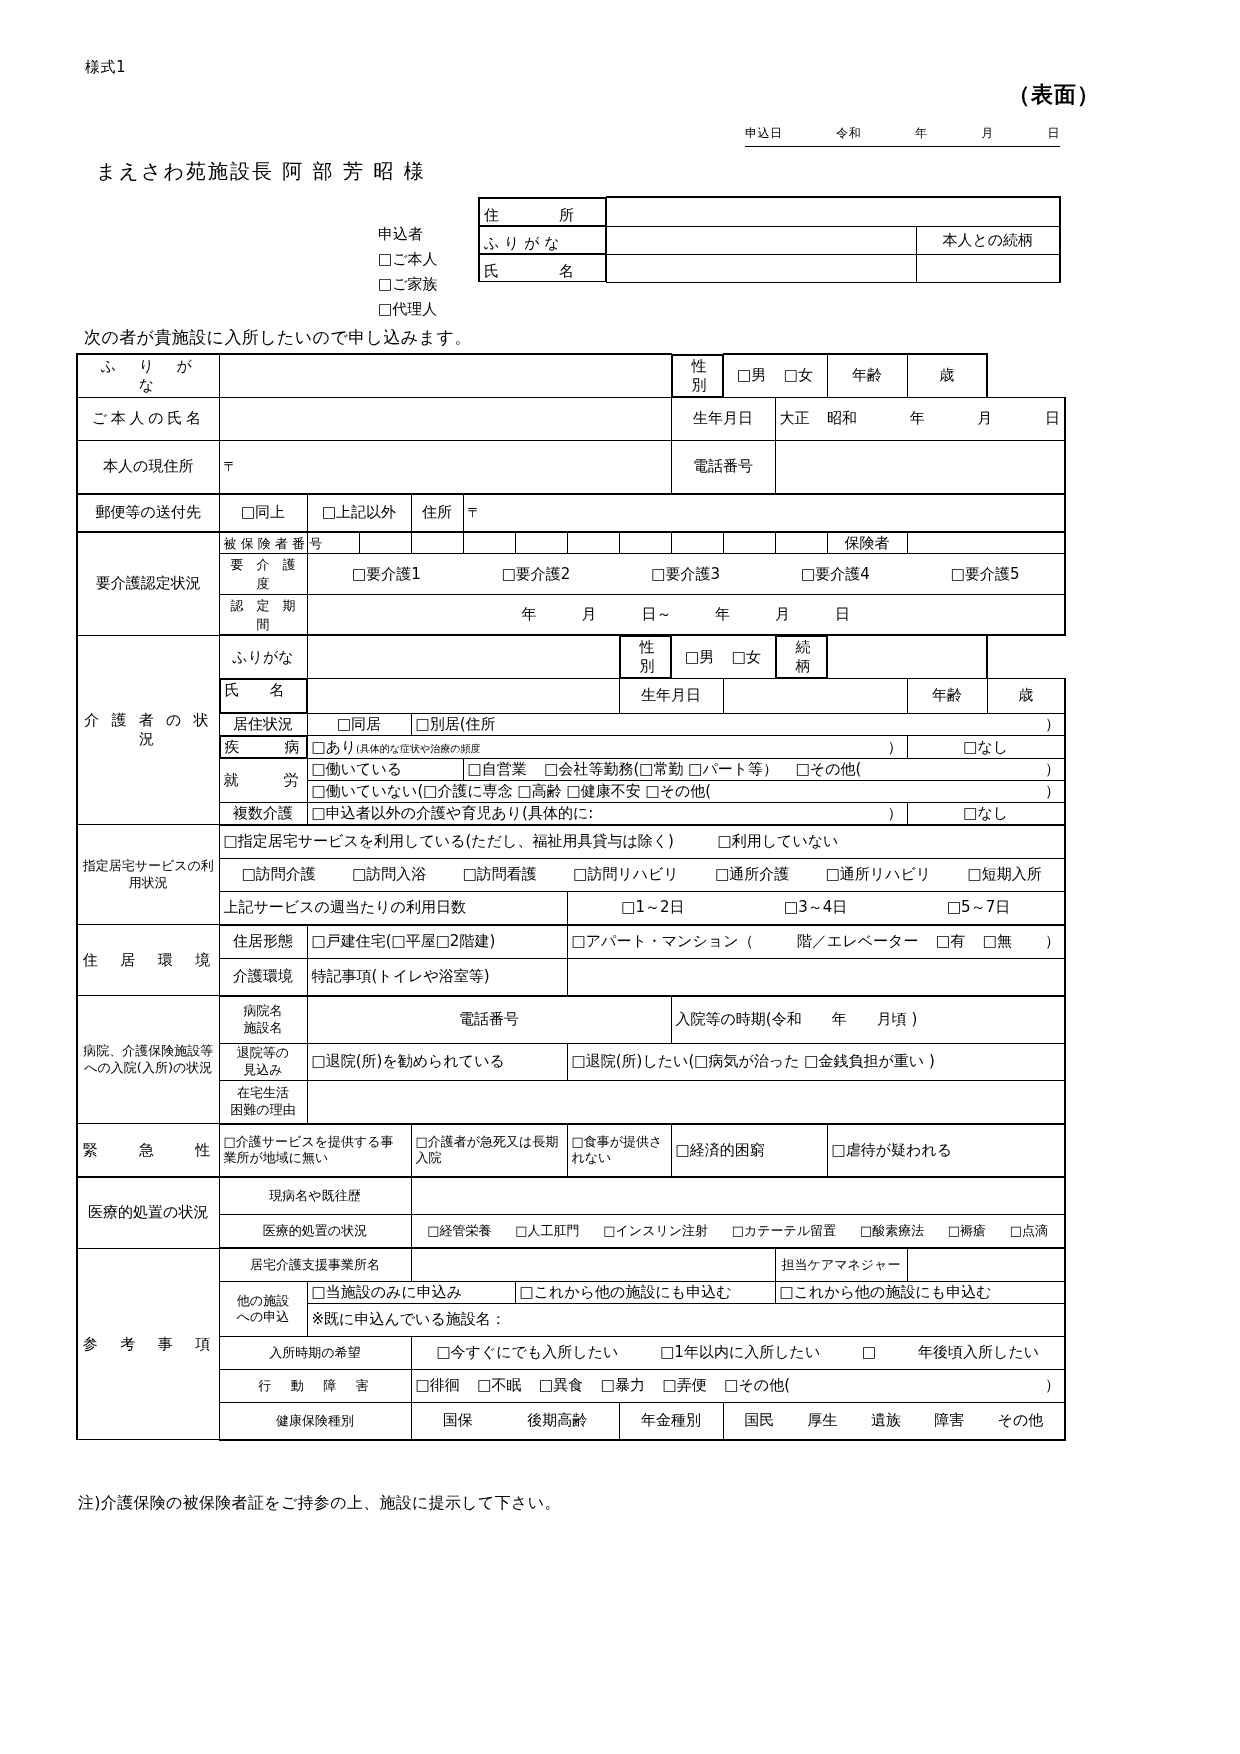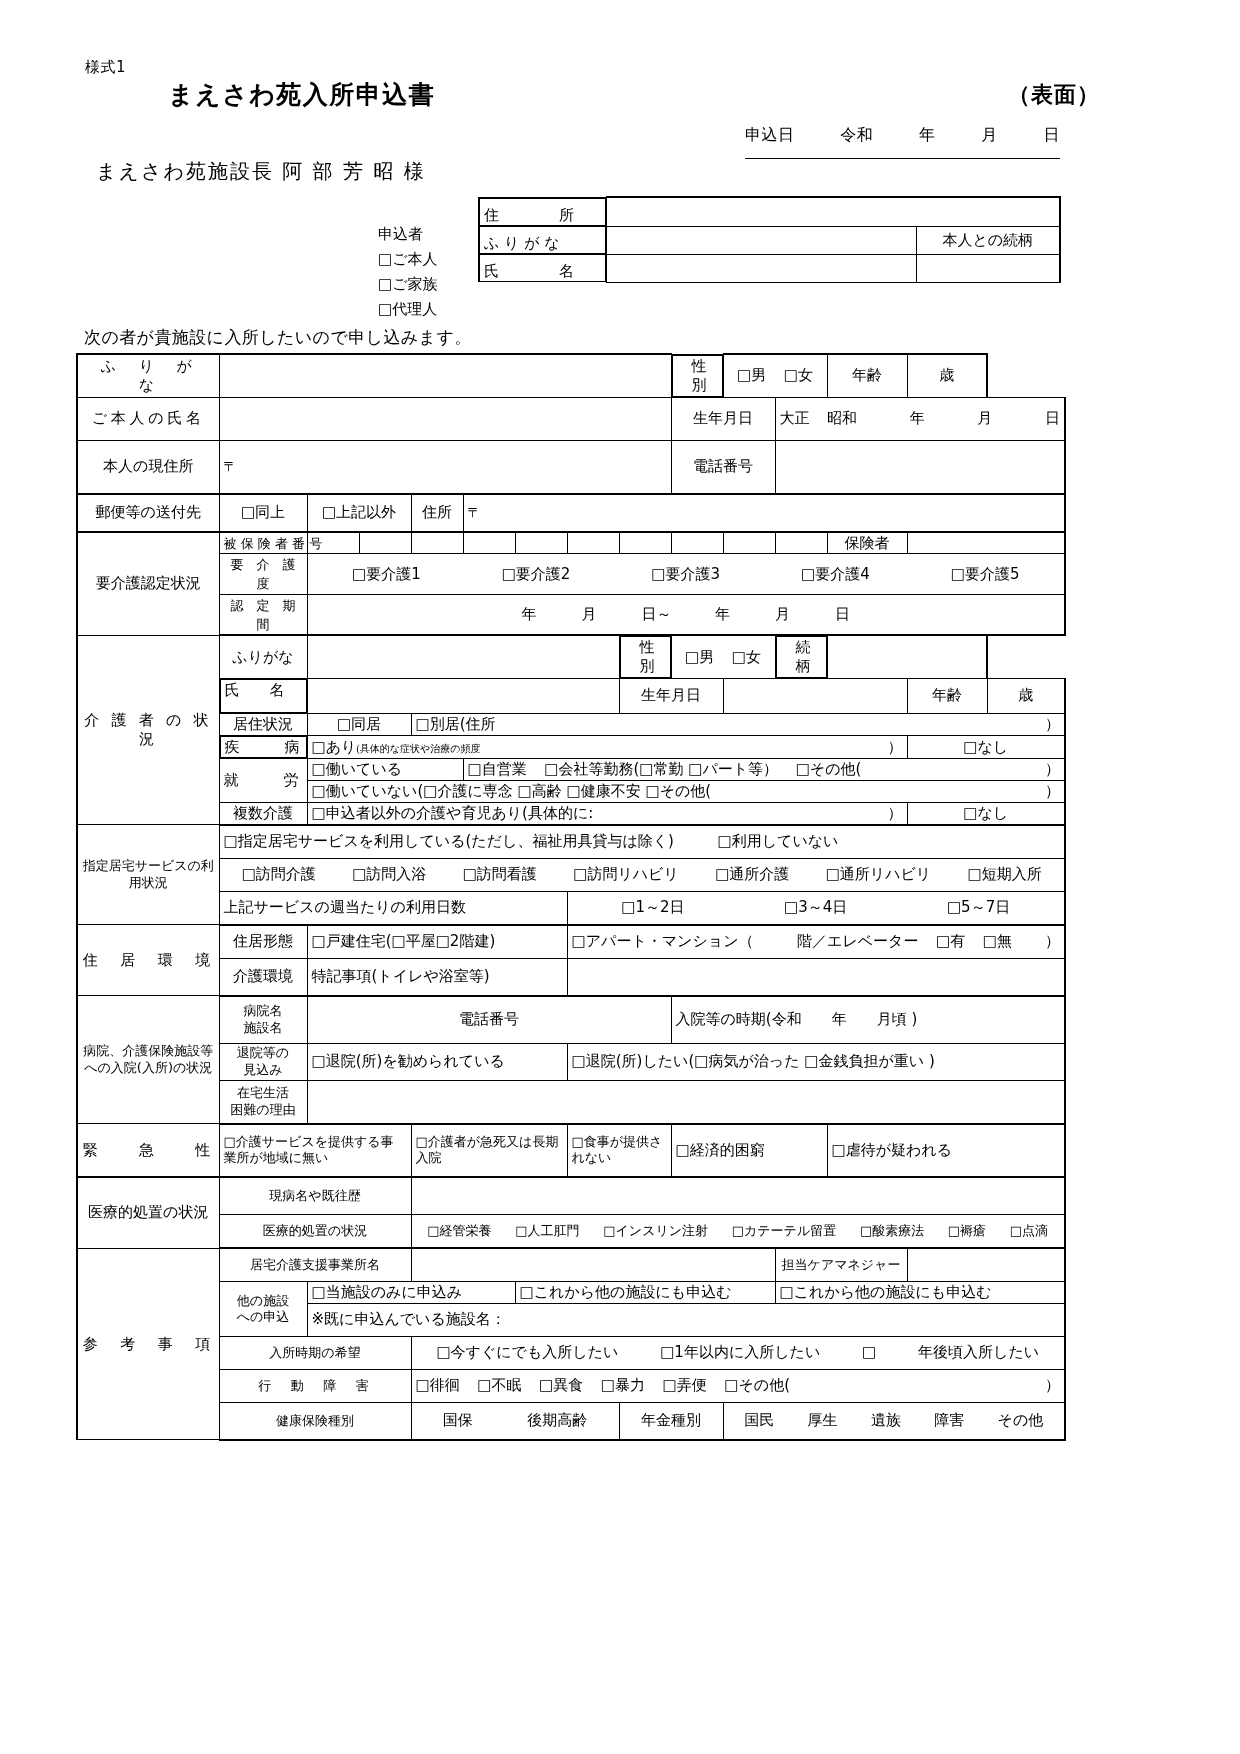--- a/index.html
+++ b/index.html
@@ -42,23 +42,23 @@
     top: 80px;
     font-size: 22px;
     font-weight: bold;
     letter-spacing: 1px;
   }
   .apply-date {
     position: absolute;
     left: 745px;
     top: 125px;
     width: 315px;
-    font-size: 16px;
+    font-size: 12px;
     border-bottom: 1.5px solid #000;
-    padding-bottom: 12px;
+    padding-bottom: 4px;
     display: flex;
     justify-content: space-between;
     letter-spacing: 0.5px;
   }
   .addressee {
     position: absolute;
     left: 96px;
     top: 158px;
     font-size: 20px;
     letter-spacing: 2px;
@@ -150,21 +150,20 @@
   }
   .inline-gap-s { display: inline-block; width: 8px; }
   .inline-gap-l { display: inline-block; width: 34px; }
 </style>
 </head>
 <body>
 
 <div class="page">
 
   <div class="form-no">様式1</div>
-  <div class="main-title">まえさわ苑入所申込書</div>
   <div class="side-label">（表面）</div>
 
   <div class="apply-date">
     <span>申込日</span>
     <span>令和</span>
     <span>年</span>
     <span>月</span>
     <span>日</span>
   </div>
 
@@ -622,14 +621,15 @@
             <span>遺族</span>
             <span>障害</span>
             <span>その他</span>
           </span>
         </td>
       </tr>
 
     </tbody>
   </table>
 
+  <div class="footnote">注)介護保険の被保険者証をご持参の上、施設に提示して下さい。</div>
 
 </div>
 
 </body></html>

